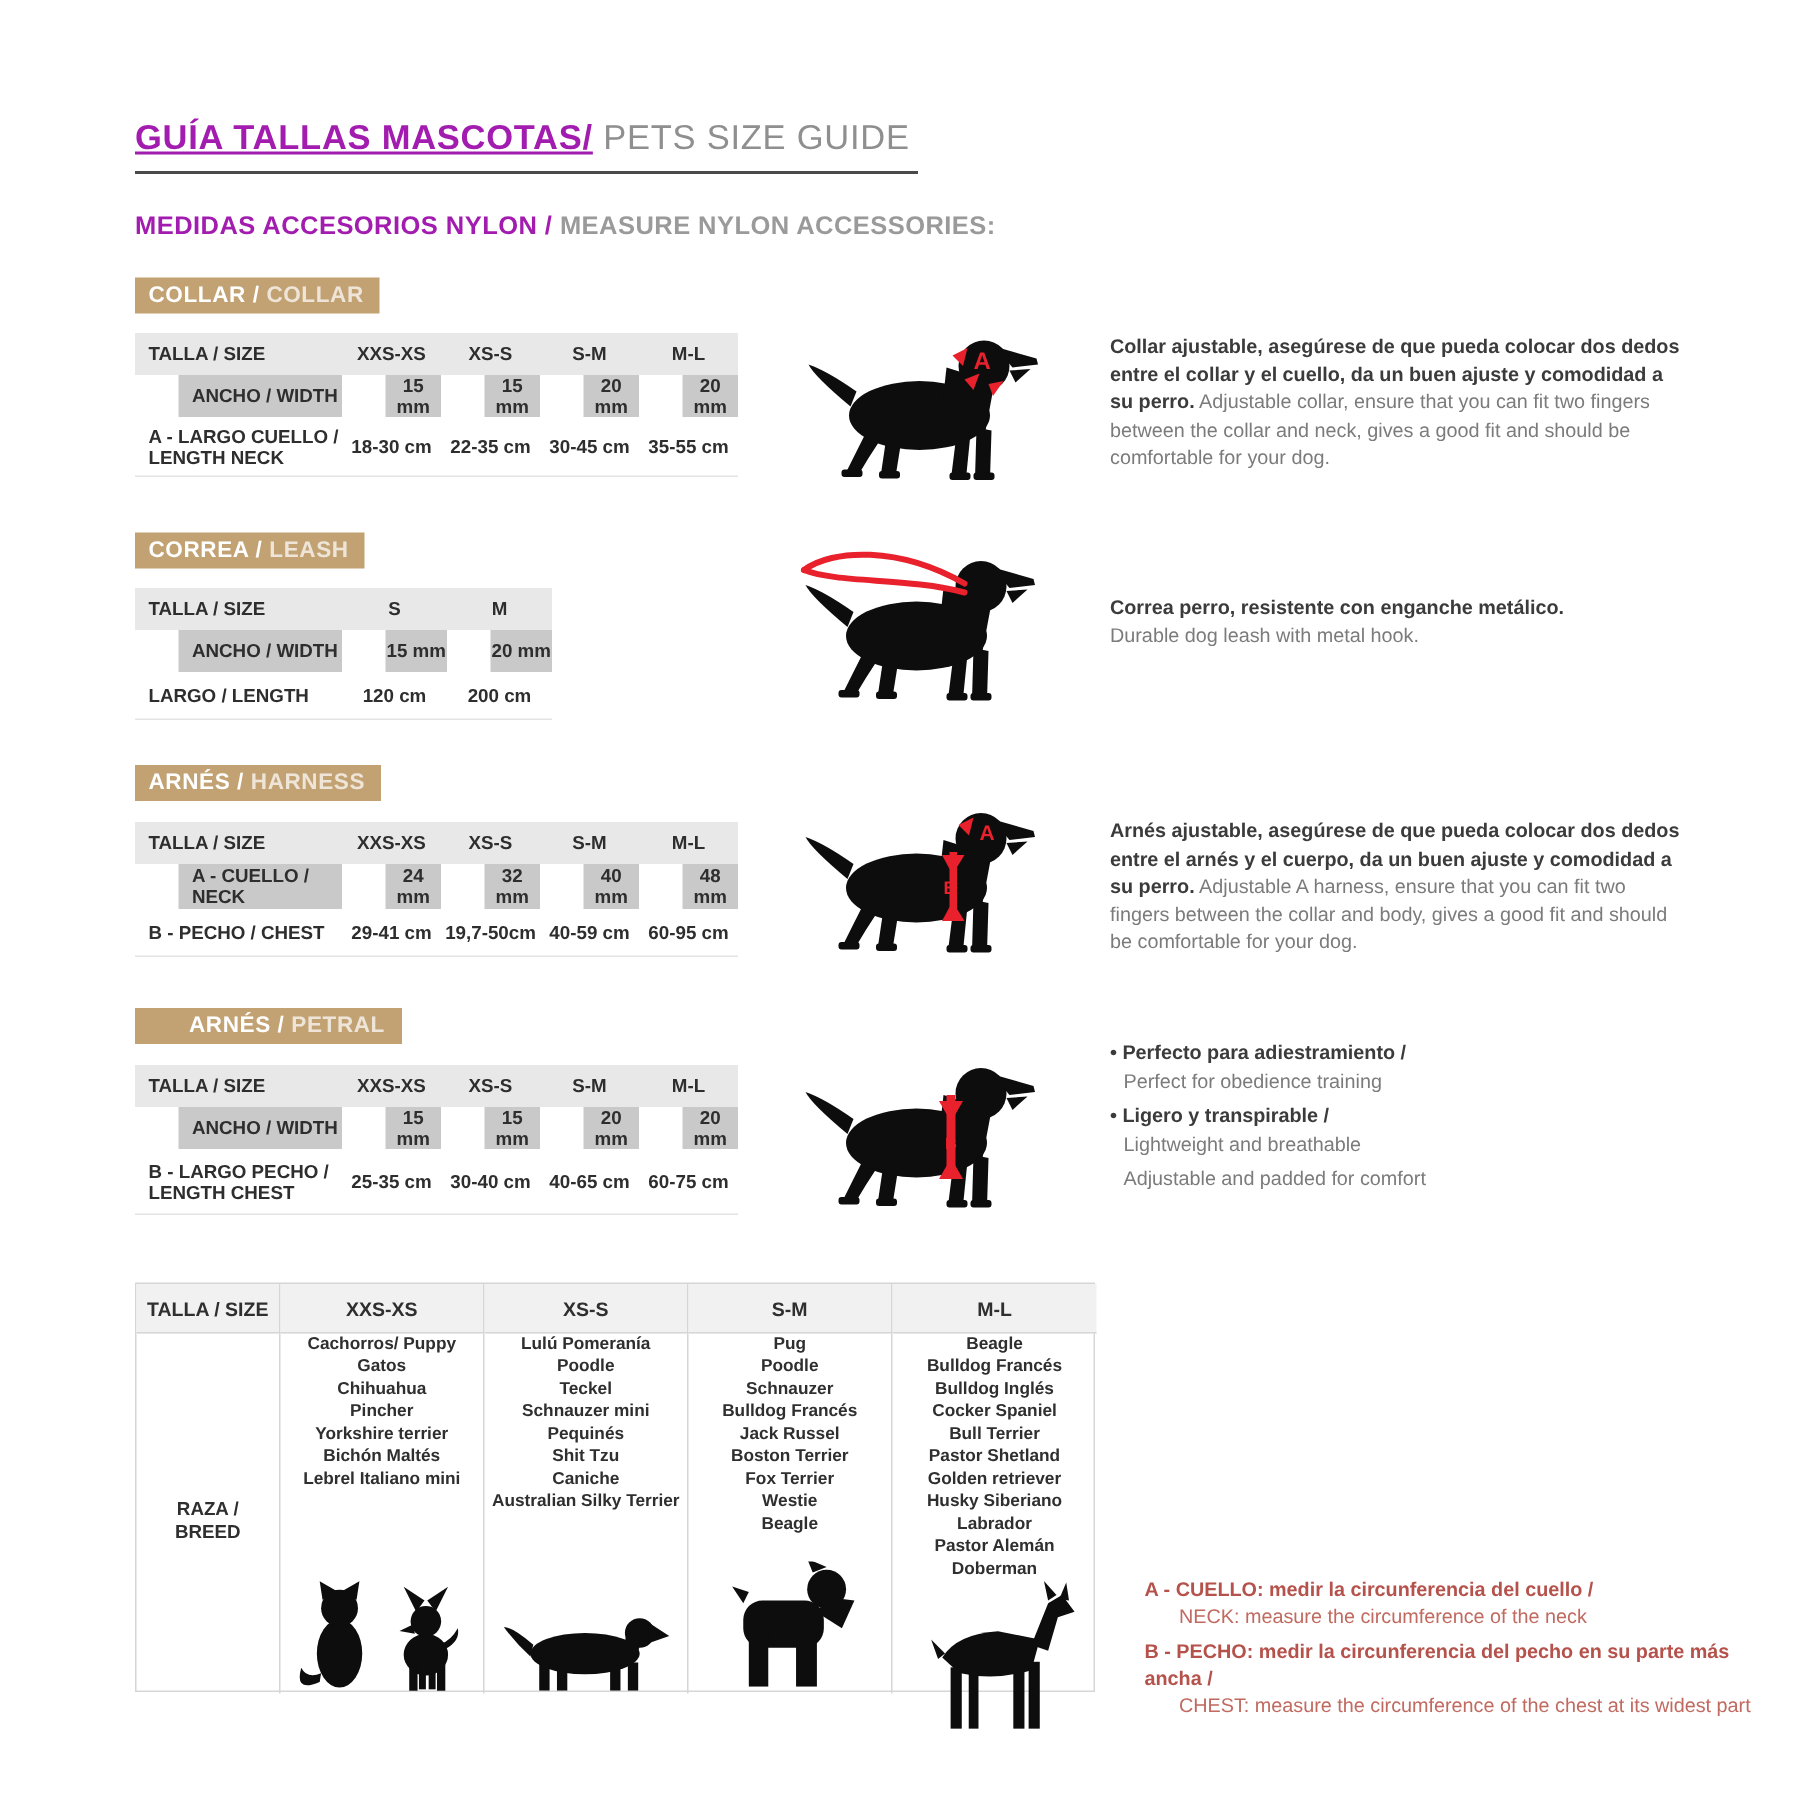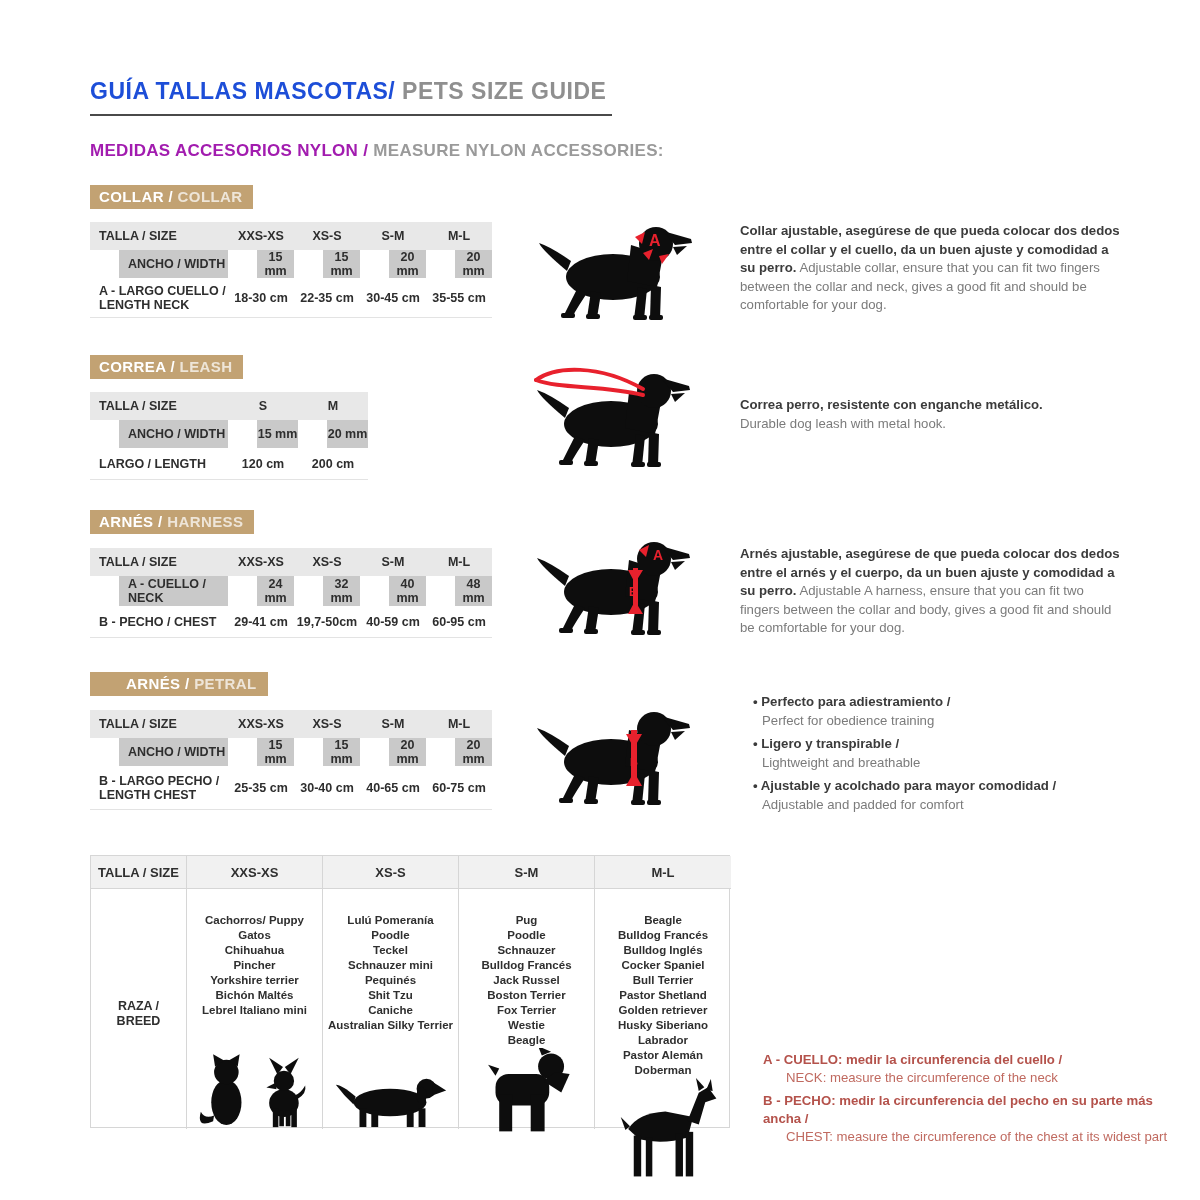--- a/index.html
+++ b/index.html
@@ -5,22 +5,22 @@
   html,body { margin:0; padding:0; background:#fff; }
   #canvas {
     position:relative; width:1200px; height:1200px; background:#ffffff;
     font-family:"Liberation Sans", sans-serif; color:#2f2f2f; overflow:hidden;
   }
   .pre { white-space:pre-line; }
 
   
   .title { position:absolute; left:90px; top:78px; font-size:23px; font-weight:700;
            letter-spacing:.5px; border-bottom:2px solid #4a4a4a; padding-bottom:9px; padding-right:6px;}
-  .title .es { color:#1d4ed8; }
-  .title .en { color:#8f8f8f; font-weight:700; }
+  .title .es { color:#a21caf;text-decoration:underline; }
+  .title .en { color:#8f8f8f; font-weight:400; }
   .subtitle { position:absolute; left:90px; top:141px; font-size:17px; font-weight:700; letter-spacing:.3px; }
   .subtitle .es { color:#a21caf; }
   .subtitle .en { color:#9a9a9a; font-weight:600; }
 
   
   .badge { position:absolute; left:90px; background:#c2a273; color:#fff; font-size:15px;
            font-weight:700; padding:3px 11px 4px 9px; letter-spacing:.4px; }
   .badge .en { color:rgba(255,255,255,.72); font-weight:600; }
 
   
@@ -46,21 +46,21 @@
   .dogfig { position:absolute; }
 
   
   .btbl { position:absolute; left:90px; top:855px; width:640px; height:273px;
           display:grid; grid-template-columns:96px 136px 136px 136px 136px; grid-template-rows:33px 240px;
           border:1px solid #d6d6d6; box-sizing:border-box; }
   .bh { background:#f1f1f1; display:flex; align-items:center; justify-content:center;
         font-size:13px; font-weight:700; border-bottom:1px solid #d6d6d6; border-right:1px solid #d6d6d6; }
   .bh:nth-child(5n) { border-right:none; }
   .bc { border-right:1px solid #d6d6d6; display:flex; flex-direction:column; align-items:center;
-        padding-top:24px; box-sizing:border-box; font-size:11.5px; font-weight:700; line-height:15px; text-align:center; }
+        padding-top:0; box-sizing:border-box; font-size:11.5px; font-weight:700; line-height:15px; text-align:center; }
   .bc.last { border-right:none; }
   .bc .sil { margin-top:auto; display:flex; align-items:flex-end; justify-content:center; gap:4px; }
   .bc.rowlabel { justify-content:flex-end; padding-bottom:100px; font-size:12.5px; }
 
   
   .notes { position:absolute; left:763px; top:1046px; font-size:13.2px; line-height:18px; color:#b4524b; width:420px; }
   .notes .bold { font-weight:700; margin-top:5px; }
   .notes .reg  { margin-left:23px; color:#c06a60; }
 
   svg text { font-family:"Liberation Sans", sans-serif; font-weight:700; }
@@ -273,31 +273,30 @@
       </g>
       <g fill="#e8212d">
         <rect x="98" y="30" width="6" height="56"></rect>
         <path d="M93,34 L109,34 L101,48 Z"></path>
         <path d="M93,86 L109,86 L101,72 Z"></path>
         <text x="97" y="66" font-size="11">B</text>
       </g>
     </svg>
   </div>
 
-  <div class="bullets" style="top:692px;margin-left:13px;">
+  <div class="bullets" style="top:692px;">
     <div class="row">
       <div class="es">Perfecto para adiestramiento /</div>
       <div class="en">Perfect for obedience training</div>
     </div>
     <div class="row">
       <div class="es">Ligero y transpirable /</div>
       <div class="en">Lightweight and breathable</div>
     </div>
     <div class="row">
-      <div class="es">Ajustable y acolchado para mayor comodidad /</div>
       <div class="en">Adjustable and padded for comfort</div>
     </div>
   </div>
 
   <div class="btbl">
     <div class="bh">TALLA /  SIZE</div>
     <div class="bh">XXS-XS</div>
     <div class="bh">XS-S</div>
     <div class="bh">S-M</div>
     <div class="bh">M-L</div>

